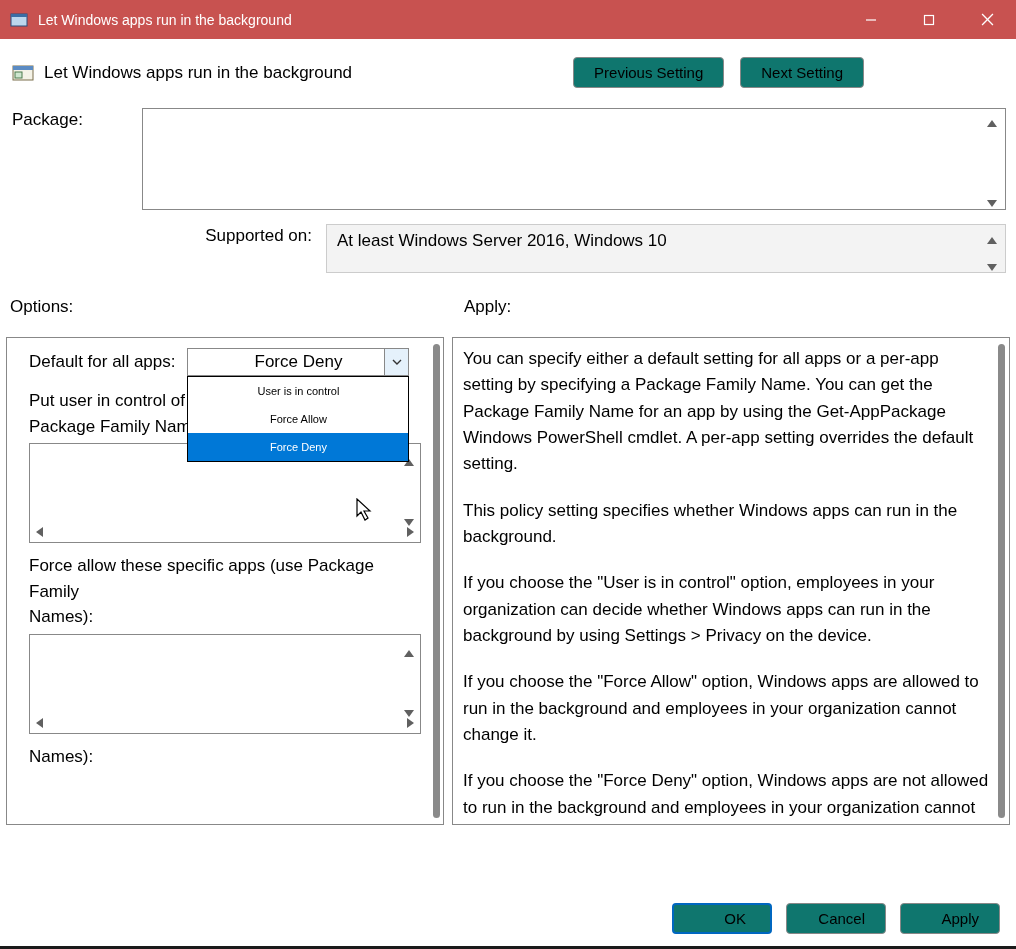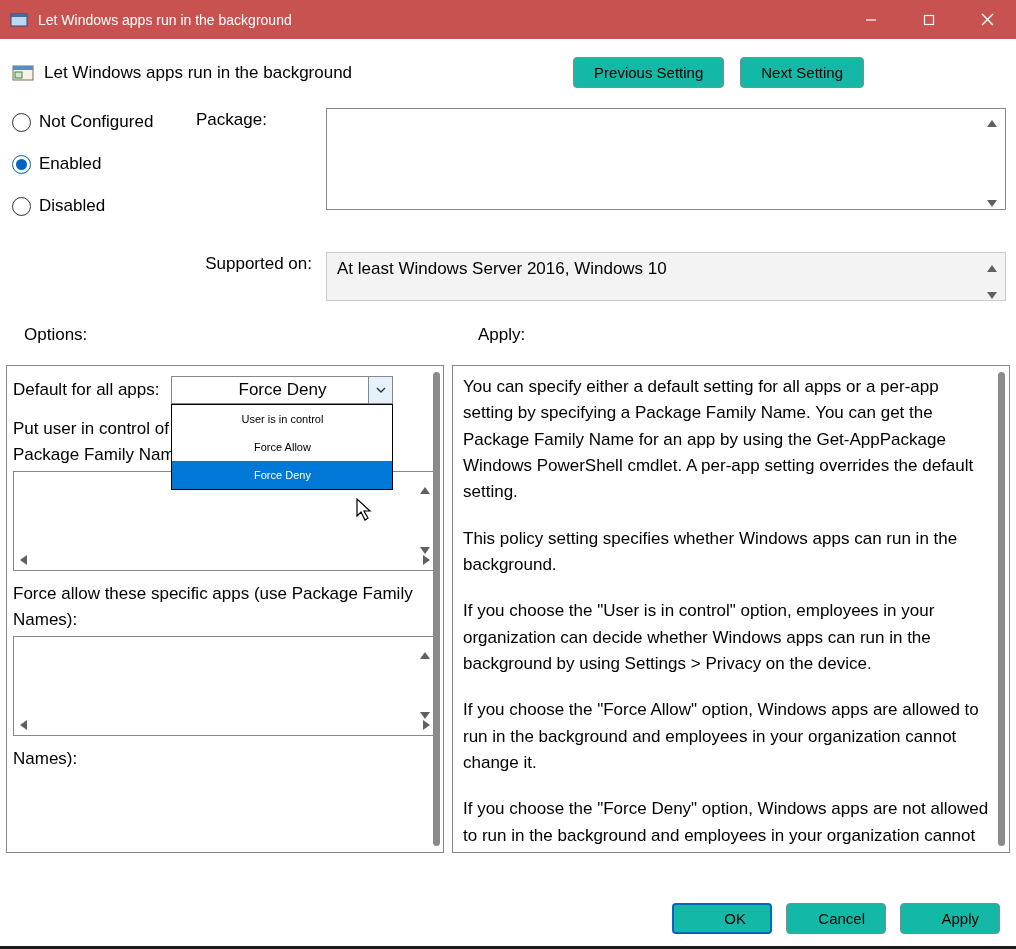--- a/index.html
+++ b/index.html
@@ -11,45 +11,45 @@
   .titlebar .sysicon { width: 18px; height: 18px; margin-right: 10px; }
   .titlebar .title { font-size: 14px; flex: 1; }
   .winbtns { display: flex; height: 100%; }
   .winbtn { width: 58px; display: flex; align-items: center; justify-content: center; cursor: default; }
   .winbtn svg { stroke: #fff; }
   
   .header { display: flex; align-items: center; padding: 18px 12px 0 12px; }
   .header .policy-icon { width: 22px; height: 22px; margin-right: 10px; }
   .header .policy-title { font-size: 17px; flex: 1; }
   .navbtns { display: flex; gap: 16px; margin-right: 140px; }
-  .btn { background: #14b8a6; border: 1px solid #888; border-radius: 4px; padding: 6px 20px; font-size: 15px; cursor: default; }
+  .btn { background: #0f766e; border: 1px solid #888; border-radius: 4px; padding: 6px 20px; font-size: 15px; cursor: default; }
   .btn:focus, .btn.primary { border: 2px solid #0067c0; padding: 5px 24px; }
   
   .upper { display: flex; padding: 20px 10px 0 12px; }
   .state-col { width: 184px; padding-top: 4px; }
   .radio-row { display: flex; align-items: center; margin-bottom: 22px; font-size: 17px; }
   .radio { width: 19px; height: 19px; border: 1px solid #333; border-radius: 50%; margin-right: 8px; display: inline-flex; align-items: center; justify-content: center; }
   .radio.checked { border: 1px solid #0067c0; }
   .radio.checked::after { content: ""; width: 11px; height: 11px; background: #0067c0; border-radius: 50%; display: block; }
   .label-col { width: 130px; font-size: 17px; padding-top: 2px; }
   .field-col { flex: 1; display: flex; flex-direction: column; gap: 16px; }
   .textarea-wrap { position: relative; border: 1px solid #888; background: #fff; }
   .comment-box { height: 102px; }
   .supported-box { height: 49px; background: #f3f3f3; border: 1px solid #ccc; padding: 6px 10px; font-size: 17px; color: #000; position: relative; }
   .scroll-arrow { position: absolute; right: 6px; width: 12px; height: 12px; }
   .scroll-arrow.top { top: 4px; }
   .scroll-arrow.bottom { bottom: 4px; }
   .row2 { display: flex; padding: 14px 10px 0 12px; align-items: flex-start; }
   
-  .section-labels { display: flex; padding: 24px 10px 0 24px; font-size: 17px; }
+  .section-labels { display: flex; padding: 24px 10px 0 10px; font-size: 17px; }
   .section-labels .opt-label { width: 454px; }
   
   .lower { display: flex; padding: 20px 6px 0 6px; gap: 8px; height: 508px; }
   .panel { border: 1px solid #888; position: relative; overflow: hidden; }
-  .options-panel { width: 438px; padding: 10px 6px; font-size: 17px; line-height: 1.5; display: flex; flex-direction: column; }
+  .options-panel { width: 438px; padding: 10px 22px; font-size: 17px; line-height: 1.5; display: flex; flex-direction: column; }
   .help-panel { flex: 1; padding: 8px 20px 8px 10px; font-size: 17px; line-height: 1.55; position: relative; }
   .help-panel .help-scroll { position: absolute; right: 4px; top: 6px; bottom: 6px; width: 7px; background: #8a8a8a; border-radius: 4px; }
   .opt-row1 { display: flex; align-items: center; margin-bottom: 12px; }
   .opt-row1 .lbl { margin-right: 12px; }
   .combo { position: relative; width: 222px; }
   .combo .display { border: 1px solid #888; height: 28px; display: flex; align-items: center; justify-content: center; font-size: 17px; position: relative; background: #fff; }
   .combo .display .chev { position: absolute; right: 0; top: 0; bottom: 0; width: 24px; background: #e5f1fb; border-left: 1px solid #888; display: flex; align-items: center; justify-content: center; }
   .dropdown { position: absolute; left: 0; top: 28px; width: 222px; background: #fff; border: 1px solid #000; z-index: 10; }
   .dropdown .opt { height: 28px; display: flex; align-items: center; justify-content: center; font-size: 11px; }
   .dropdown .opt.selected { background: #0078d7; color: #fff; }
@@ -109,34 +109,20 @@
       <rect x="3" y="10" width="7" height="6" fill="#cfe6cf" stroke="#4d7a4d"></rect>
     </svg>
     <span class="policy-title">Let Windows apps run in the background</span>
     <div class="navbtns">
       <button class="btn">Previous Setting</button>
       <button class="btn">Next Setting</button>
     </div>
   </div>
 
   <div class="upper">
-    <div class="state-col">
-      <div class="radio-row">
-        <span class="radio"></span>
-        <span>Not Configured</span>
-      </div>
-      <div class="radio-row">
-        <span class="radio checked"></span>
-        <span>Enabled</span>
-      </div>
-      <div class="radio-row">
-        <span class="radio"></span>
-        <span>Disabled</span>
-      </div>
-    </div>
     <div class="label-col">Package:</div>
     <div class="field-col">
       <div class="textarea-wrap comment-box">
         <span class="scroll-arrow top"><span class="tri up"></span></span>
         <span class="scroll-arrow bottom"><span class="tri down"></span></span>
       </div>
     </div>
   </div>
 
   <div class="row2">

